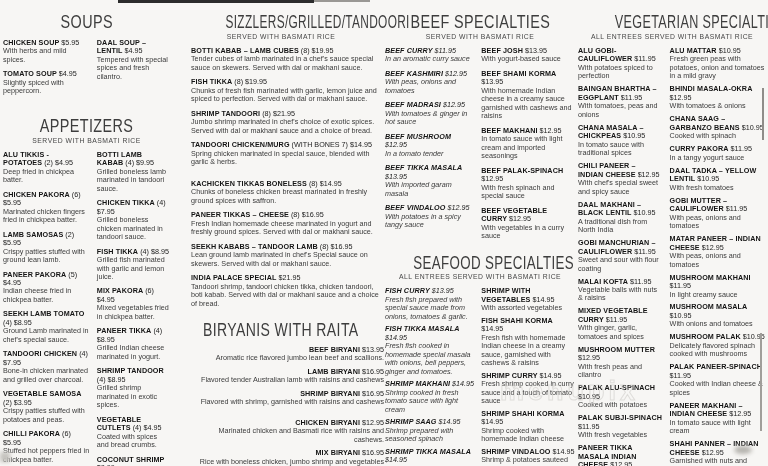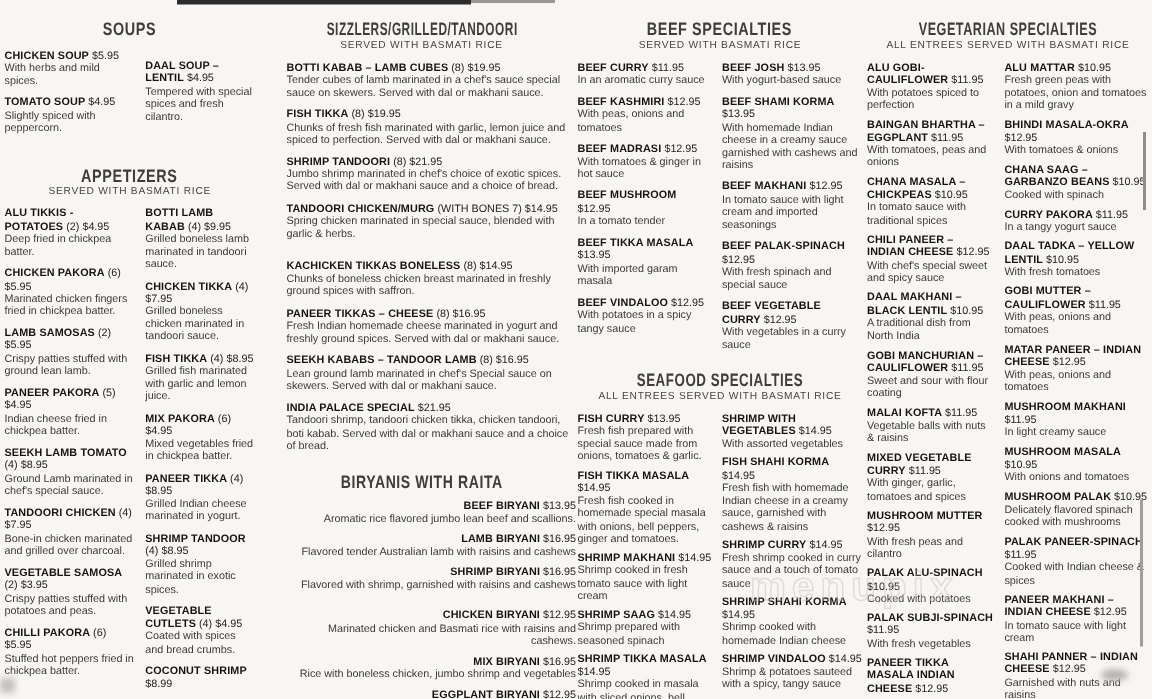--- a/index.html
+++ b/index.html
@@ -7,40 +7,40 @@
   .page{position:relative;width:768px;height:466px;background:#f7f6f4;
         font-family:"Liberation Sans",sans-serif;color:#1b1b1b;overflow:hidden;}
   .layout-col{position:absolute;top:0;padding-top:13px;box-sizing:border-box;}
   .col-1{left:3px;width:167px;}
   .col-2{left:178px;width:206px;}
   .col-3{left:385px;width:190px;}
   .col-4{left:578px;width:188px;}
 
   .section{margin-bottom:7px;}
   .section-title{text-align:center;margin:0 0 1px 0;white-space:nowrap;
-                 font-size:12px;line-height:1.05;font-weight:700;color:#3d3d3d;}
+                 font-size:18px;line-height:1.05;font-weight:400;color:#3d3d3d;}
   .section-title .title-text{display:inline-block;transform:scaleX(.8);transform-origin:center;letter-spacing:.5px;}
   .section-sizzlers .title-text{transform:scaleX(.66);}
   .section-seafood  .title-text{transform:scaleX(.74);}
   .section-vegetarian .title-text{transform:scaleX(.70);}
   .section-biryanis .title-text{transform:scaleX(.78);}
   .section-subtitle{text-align:center;font-size:6.8px;letter-spacing:.5px;color:#454545;
                     text-transform:uppercase;margin:1px 0 7px 0;}
-  .section-soups .cols{margin-top:7px;align-items:center;}
+  .section-soups .cols{margin-top:7px;}
   .section-appetizers{margin-top:15px;}
   .section-biryanis{margin-top:5px;}
   .section-biryanis .cols{margin-top:6px;text-align:right;}
   .section-balti{margin-top:4px;}
   .section-seafood{margin-top:4px;}
 
   .cols{display:flex;gap:7px;}
   .subcol{min-width:0;}
   .col-1 .subcol-left{flex:0 0 52%;} .col-1 .subcol-right{flex:1;}
   .col-2 .subcol-left{flex:0 0 45%;} .col-2 .subcol-right{flex:1;}
-  .col-3 .subcol-left{flex:0 0 47%;} .col-3 .subcol-right{flex:1;}
+  .col-3 .subcol-left{flex:0 0 47%;font-style:italic;} .col-3 .subcol-right{flex:1;}
   .col-4 .subcol-left{flex:0 0 45%;} .col-4 .subcol-right{flex:1;}
   .col-2 .cols{padding-left:13px;flex-direction:column;}
 
   .item{margin-bottom:6px;font-size:7.2px;line-height:1.18;}
   .col-4 .item{margin-bottom:4.5px;}
   .section-seafood .item{margin-bottom:4px;}
   .section-biryanis .item{margin-bottom:5px;}
   .item-name{font-weight:bold;color:#141414;letter-spacing:.1px;}
   .item-price{font-weight:normal;color:#222;}
   .item-desc{font-size:7.2px;color:#3a3a3a;line-height:1.18;}

